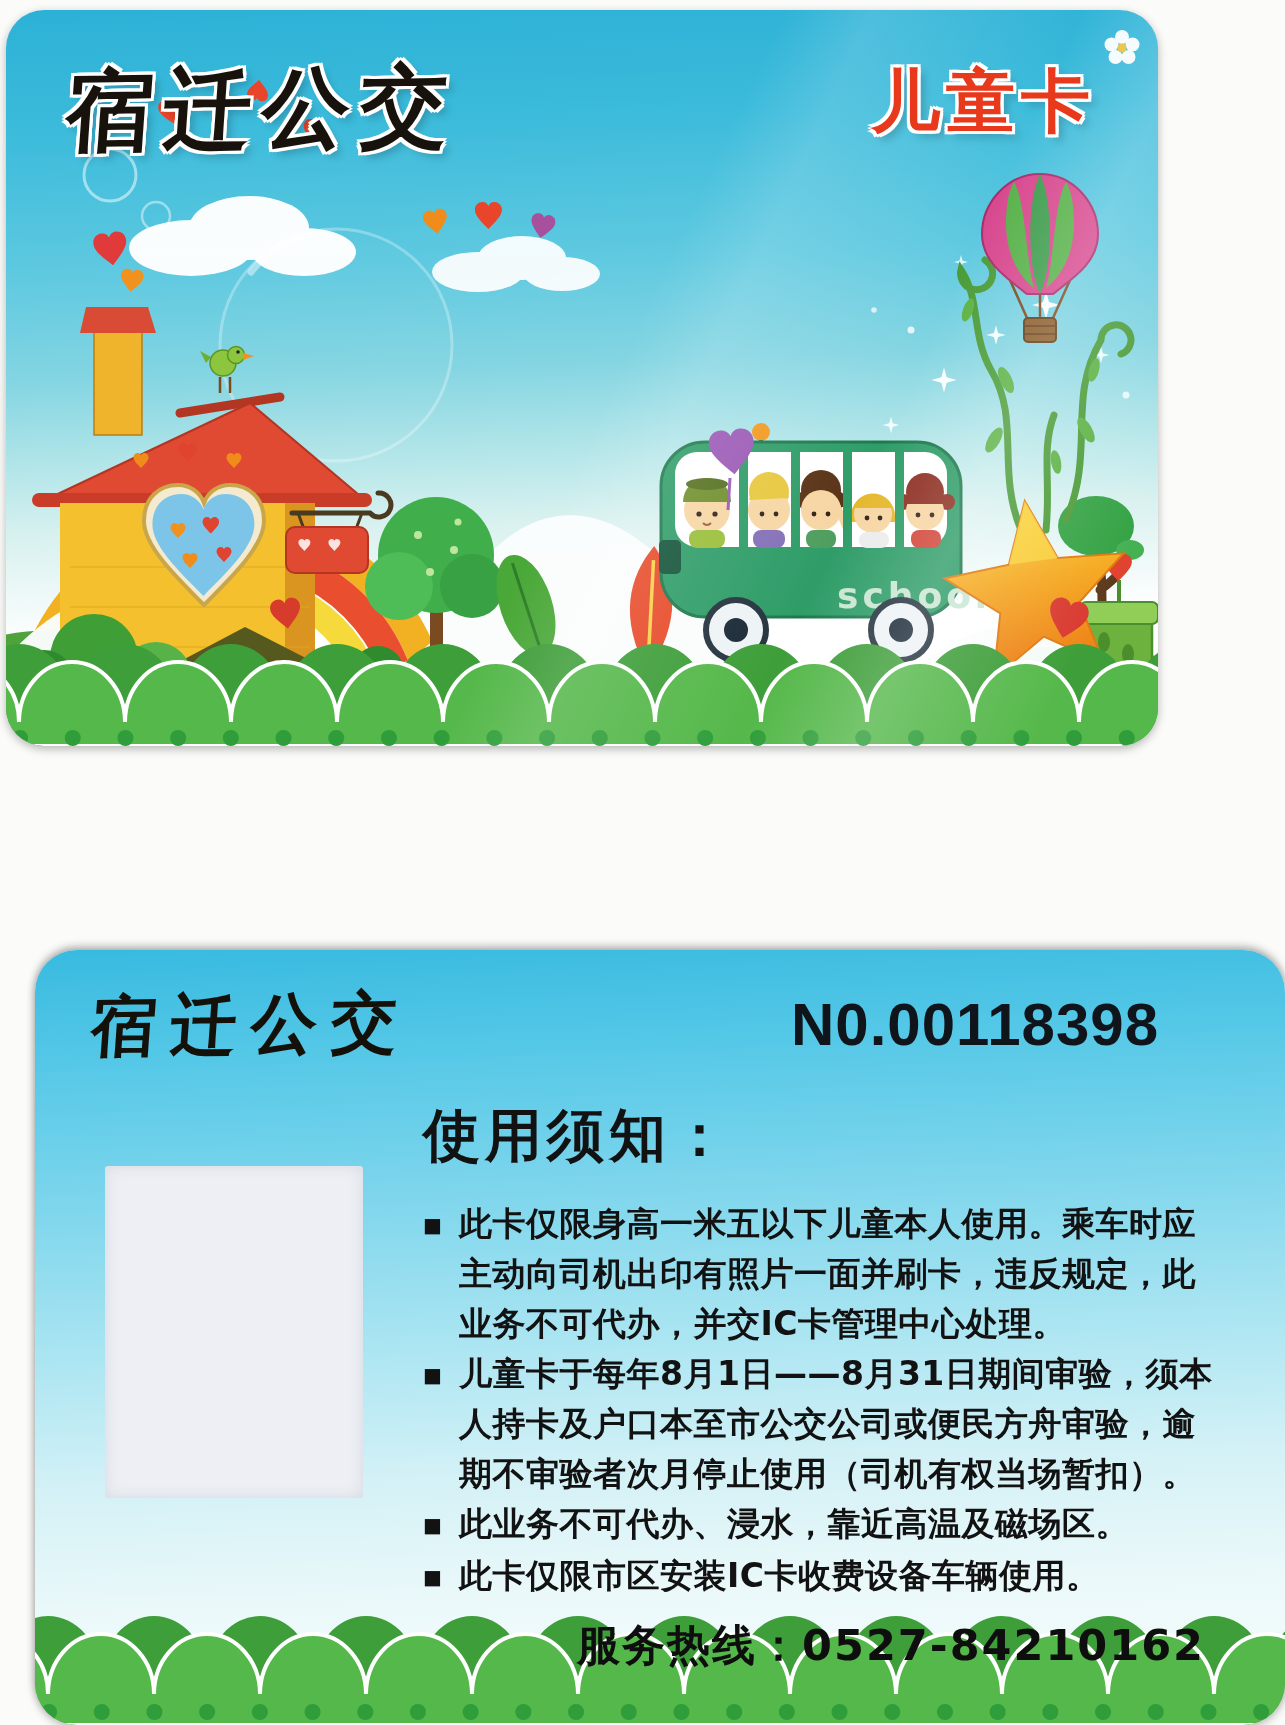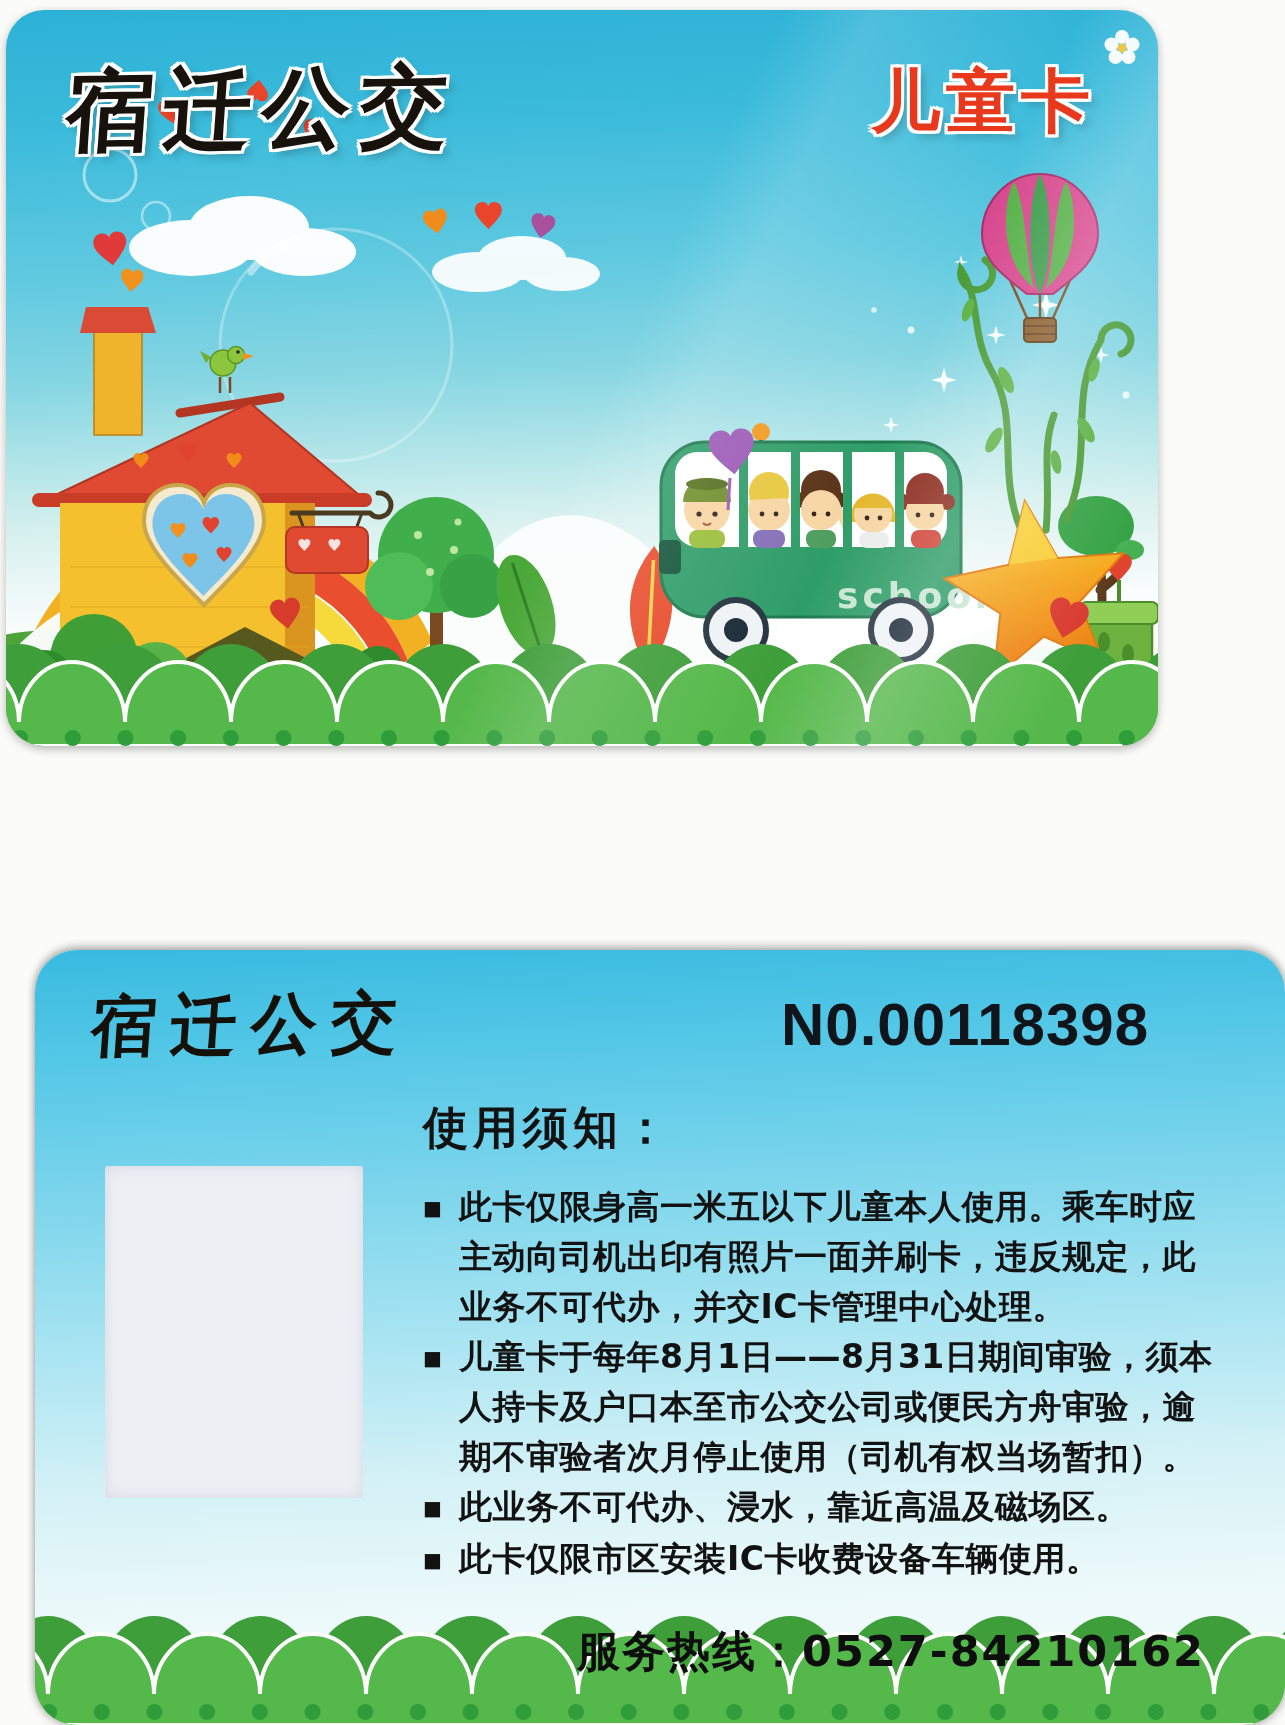--- a/index.html
+++ b/index.html
@@ -49,37 +49,37 @@
   }
   .band { position:absolute; inset:0; width:100%; height:100%; z-index:2; }
 
   .back-title {
     position:absolute; left:56px; top:30px; z-index:5;
     font-family:"DejaVu Serif", serif; font-weight:bold;
     font-size:66px; letter-spacing:14px; color:#14100a;
     transform:skewX(-5deg) rotate(-1deg);
   }
   .card-number {
-    position:absolute; right:136px; top:40px; z-index:5;
+    position:absolute; right:126px; top:40px; z-index:5;
     font-family:"Liberation Sans","DejaVu Sans",sans-serif;
     font-weight:bold; font-size:60px; color:#10151c; letter-spacing:1px;margin-left:44px;
   }
   .photo-box {
     position:absolute; left:70px; top:216px; width:258px; height:332px;
     background:#edeff4; border-radius:3px; z-index:3;
     box-shadow:inset 0 0 14px rgba(140,150,170,.25);
   }
   .notice { position:absolute; left:388px; top:148px; width:794px; z-index:4; color:#121212; }
-  .notice-heading { font-size:45px; font-weight:bold; letter-spacing:5px; margin:0 0 24px 0; }
+  .notice-heading { font-size:57px; font-weight:bold; letter-spacing:5px; margin:0 0 24px 0; }
   .notice-list { list-style:none; margin:0; padding:0; }
   .notice-list li { display:flex; align-items:flex-start; font-size:33px; font-weight:bold; line-height:50px; }
   .bullet { flex:0 0 36px; font-size:20px; line-height:52px; }
   .notice-text { flex:1; letter-spacing:.5px; }
   .hotline {
-    position:absolute; right:80px; bottom:44px; z-index:6;
+    position:absolute; right:80px; bottom:50px; z-index:6;
     font-size:43px; font-weight:bold; color:#0e0e0e; letter-spacing:2px;
   }
 </style>
 </head>
 <body>
 
 <div class="page">
 
   <div class="card card-front">
 

